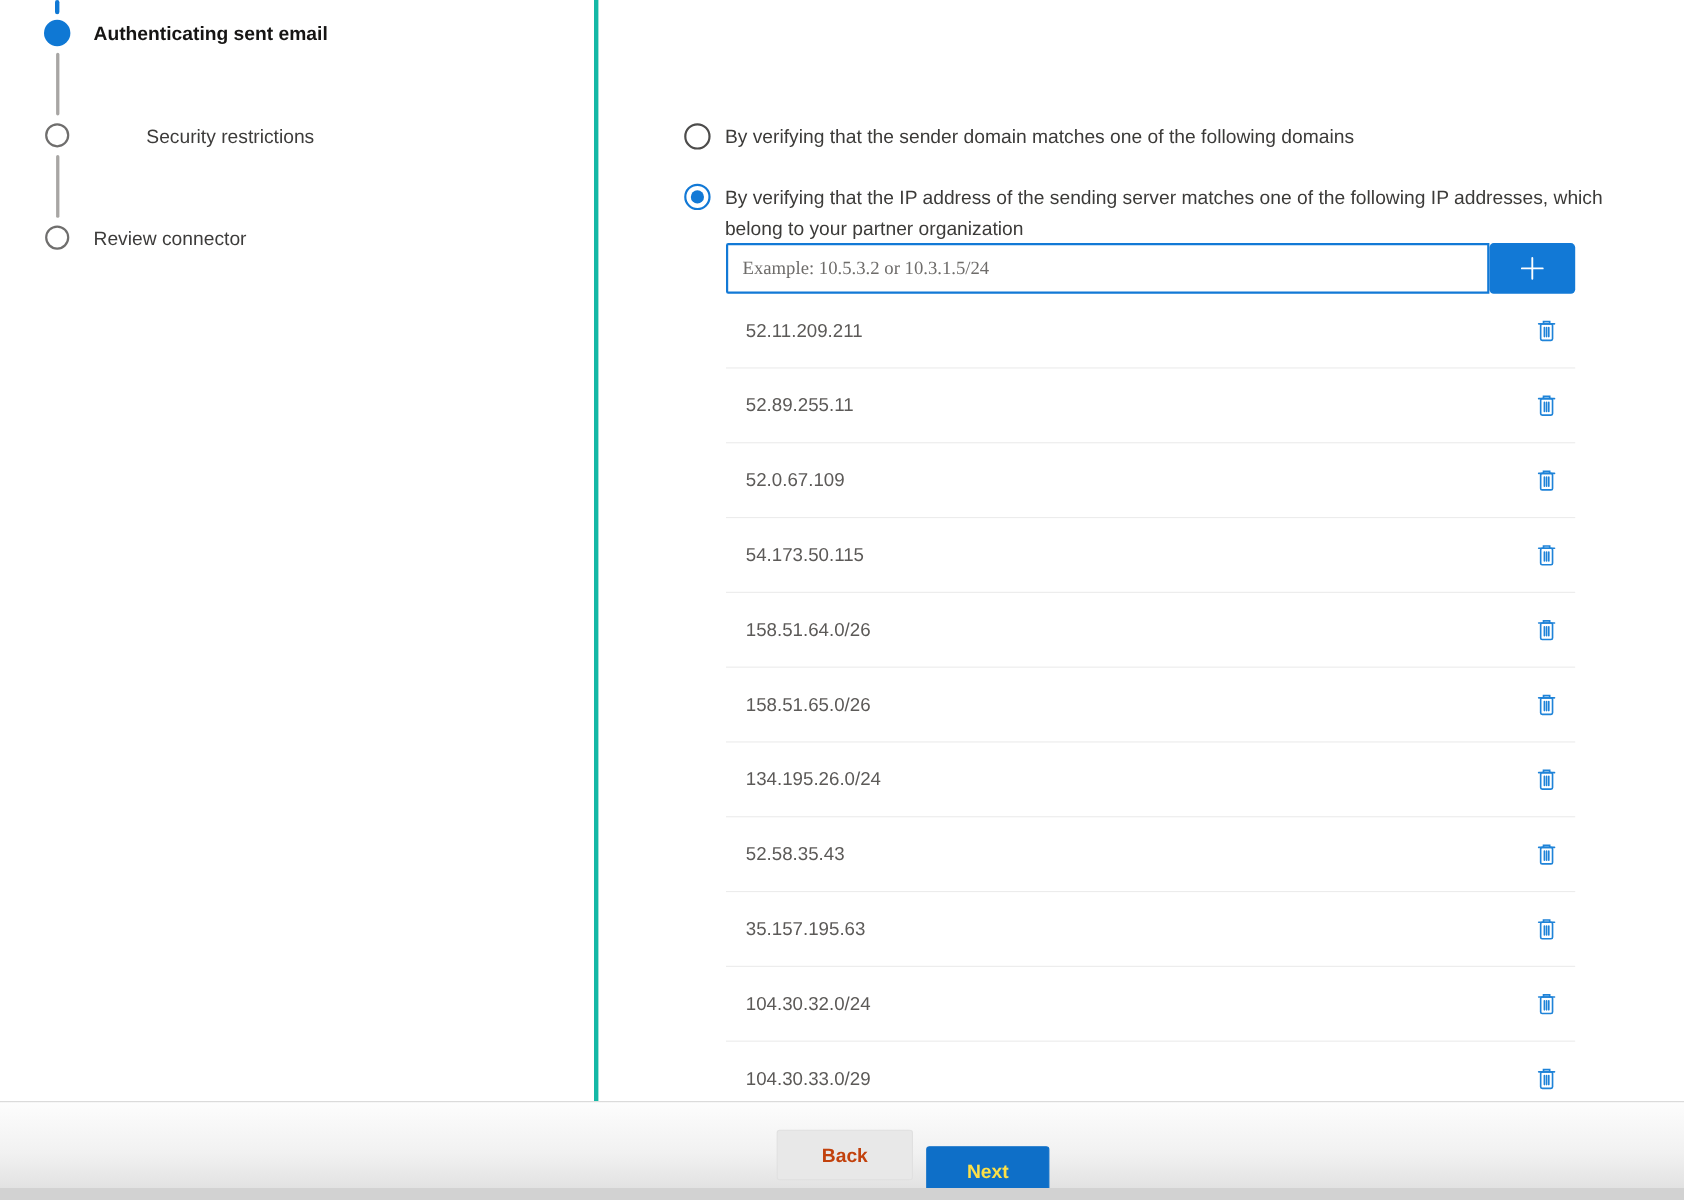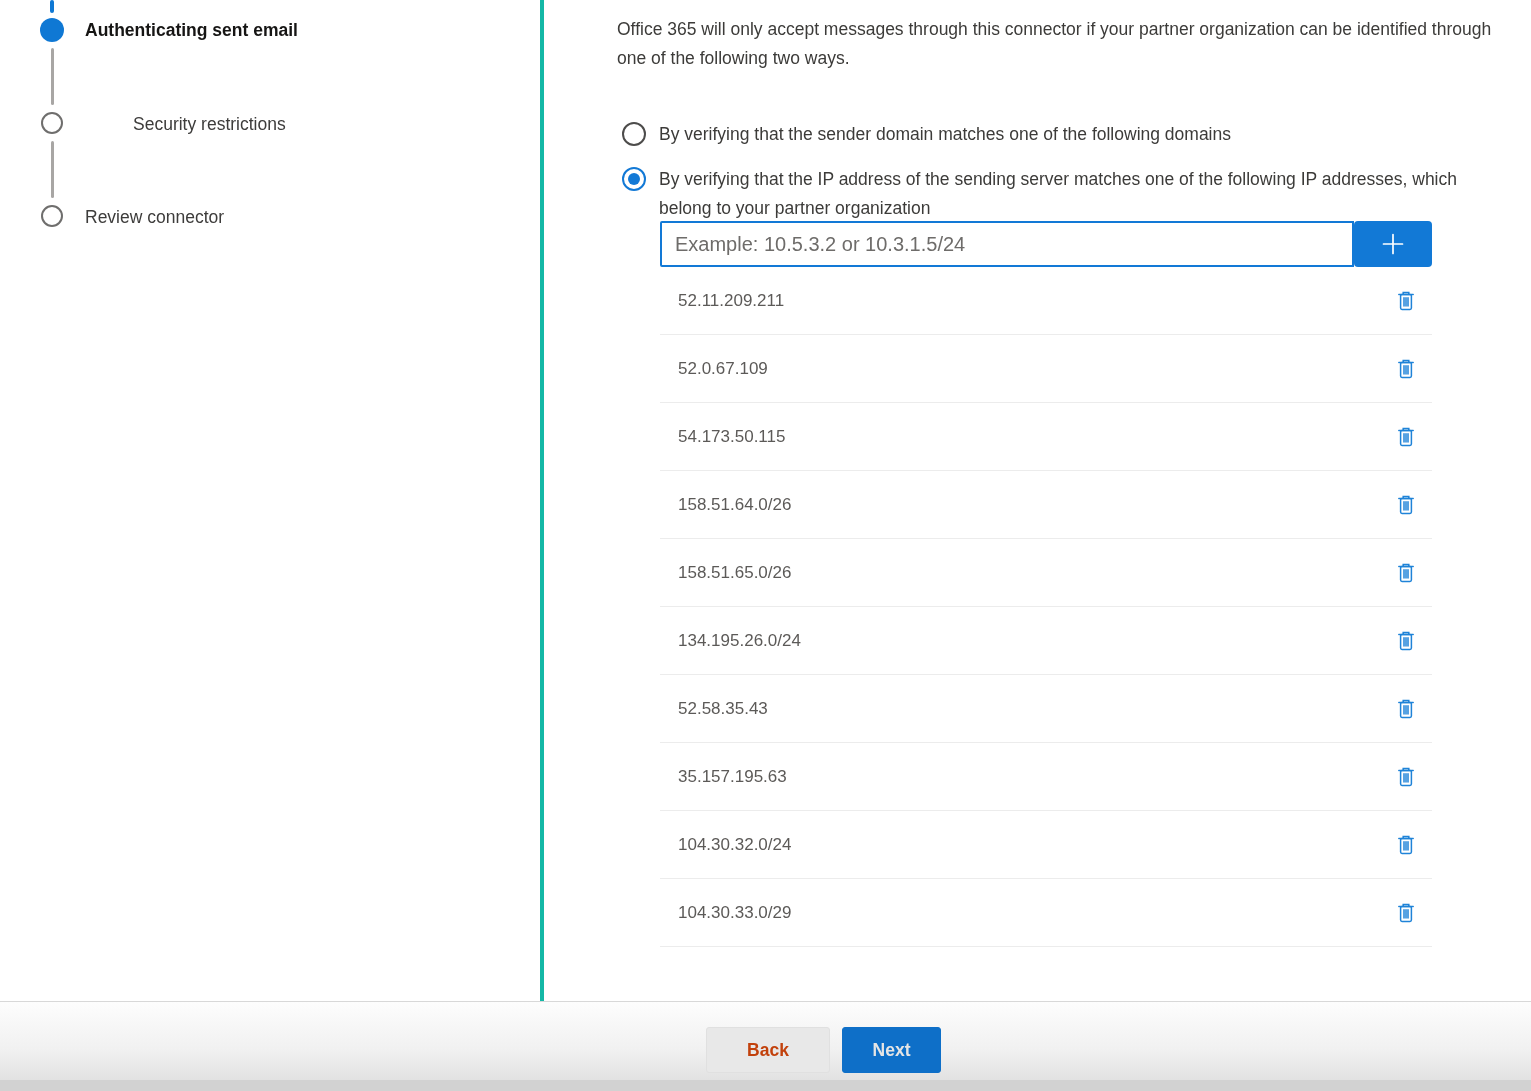--- a/index.html
+++ b/index.html
@@ -46,21 +46,21 @@
   
   .content {
     position: absolute; left: 545px; top: 0; right: 0; height: 1001px;
     background: #ffffff; overflow: hidden;
   }
   .intro {
     position: absolute; left: 72px; top: 15px; width: 908px;
     font-size: 17.5px; line-height: 28.5px; color: #3c3b39;
   }
   .option { position: absolute; left: 77px; display: flex; gap: 13px; align-items: flex-start; cursor: pointer; }
-  .option.opt1 { top: 120px; }
+  .option.opt1 { top: 110px; }
   .option.opt2 { top: 165px; }
   .radio {
     flex: 0 0 auto; width: 24px; height: 24px; border-radius: 50%;
     margin-top: 2px; background: #fff; position: relative;
   }
   .radio.off { border: 2.5px solid #4d4c4b; }
   .radio.on { border: 2.5px solid #1279d6; }
   .radio.on::after {
     content: ""; position: absolute; left: 50%; top: 50%;
     width: 12px; height: 12px; border-radius: 50%;
@@ -69,22 +69,22 @@
   .option-label { font-size: 17.5px; line-height: 29px; color: #3c3b39; }
   .option.opt2 .option-label { width: 820px; }
 
   .ip-entry {
     position: absolute; left: 115px; top: 221px; width: 772px; height: 46px;
     display: flex; align-items: stretch;
   }
   .ip-input {
     flex: 1 1 auto; min-width: 0;
     border: 2px solid #1279d6; border-radius: 2px 0 0 2px;
-    font-family: Liberation Sans, sans-serif;
-    font-size: 20px; color: #3c3b39; padding: 0 13px; outline: none;
+    font-family: Liberation Serif, serif;
+    font-size: 17px; color: #3c3b39; padding: 0 13px; outline: none;
   }
   .ip-input::placeholder { color: #6e6c6a; opacity: 1; }
   .add-btn {
     flex: 0 0 78px; border: none; background: #1279d6; border-radius: 4px;
     cursor: pointer; display: flex; align-items: center; justify-content: center;
   }
 
   .ip-list { position: absolute; left: 115px; top: 267px; width: 772px; }
   .ip-row {
     height: 68px; display: flex; align-items: center; justify-content: space-between;
@@ -109,22 +109,22 @@
   .btn {
     position: absolute; top: 25px; height: 46px;
     font-family: "Liberation Sans", sans-serif;
     font-size: 17.5px; font-weight: 700; border-radius: 3px; cursor: pointer;
   }
   .btn.back {
     left: 706px; width: 124px;
     background: #e8e8e8; border: 1px solid #e0e0e0; color: #c2410c;
   }
   .btn.next {
-    left: 842px; width: 99px;
-    background: #0e6fc8; border: 1px solid #0e6fc8; color: #e5e5e5;
+    left: 842px; width: 112px;
+    background: #0e6fc8; border: 1px solid #0e6fc8; color: #fde047; margin-top: 15px;
   }
 </style>
 </head>
 <body>
 
 <div class="page">
 
   <aside class="sidebar">
     <div class="stepper">
       <div class="stepper-line blue"></div>
@@ -133,21 +133,20 @@
       <div class="stepper-line g1"></div>
       <span class="step-circle open1"></span>
       <div class="step-label s2">Security restrictions</div>
       <div class="stepper-line g2"></div>
       <span class="step-circle open2"></span>
       <div class="step-label s3">Review connector</div>
     </div>
   </aside>
 
   <main class="content">
-    <p class="intro">Office 365 will only accept messages through this connector if your partner organization can be identified through one of the following two ways.</p>
 
     <div class="option opt1">
       <span class="radio off"></span>
       <span class="option-label">By verifying that the sender domain matches one of the following domains</span>
     </div>
 
     <div class="option opt2">
       <span class="radio on"></span>
       <span class="option-label">By verifying that the IP address of the sending server matches one of the following IP addresses, which belong to your partner organization</span>
     </div>
@@ -171,20 +170,33 @@
               <svg width="18" height="20" viewBox="0 0 18 20" fill="none" stroke="#1f83d8" stroke-width="1.5" stroke-linecap="round">
                 <path d="M6.2 3.1V1.4h5.6v1.7"></path>
                 <path d="M1.8 3.4h14.4"></path>
                 <rect x="3.6" y="3.4" width="10.8" height="15" rx="1.4"></rect>
                 <path d="M7 6.8v8.2M9 6.8v8.2M11 6.8v8.2"></path>
               </svg>
             </span>
           </button>
         </div>
         <div class="ip-row">
+          <span class="ip-text">52.89.255.11</span>
+          <button class="trash-btn">
+            <span style="display: flex;">
+              <svg width="18" height="20" viewBox="0 0 18 20" fill="none" stroke="#1f83d8" stroke-width="1.5" stroke-linecap="round">
+                <path d="M6.2 3.1V1.4h5.6v1.7"></path>
+                <path d="M1.8 3.4h14.4"></path>
+                <rect x="3.6" y="3.4" width="10.8" height="15" rx="1.4"></rect>
+                <path d="M7 6.8v8.2M9 6.8v8.2M11 6.8v8.2"></path>
+              </svg>
+            </span>
+          </button>
+        </div>
+        <div class="ip-row">
           <span class="ip-text">52.0.67.109</span>
           <button class="trash-btn">
             <span style="display: flex;">
               <svg width="18" height="20" viewBox="0 0 18 20" fill="none" stroke="#1f83d8" stroke-width="1.5" stroke-linecap="round">
                 <path d="M6.2 3.1V1.4h5.6v1.7"></path>
                 <path d="M1.8 3.4h14.4"></path>
                 <rect x="3.6" y="3.4" width="10.8" height="15" rx="1.4"></rect>
                 <path d="M7 6.8v8.2M9 6.8v8.2M11 6.8v8.2"></path>
               </svg>
             </span>

